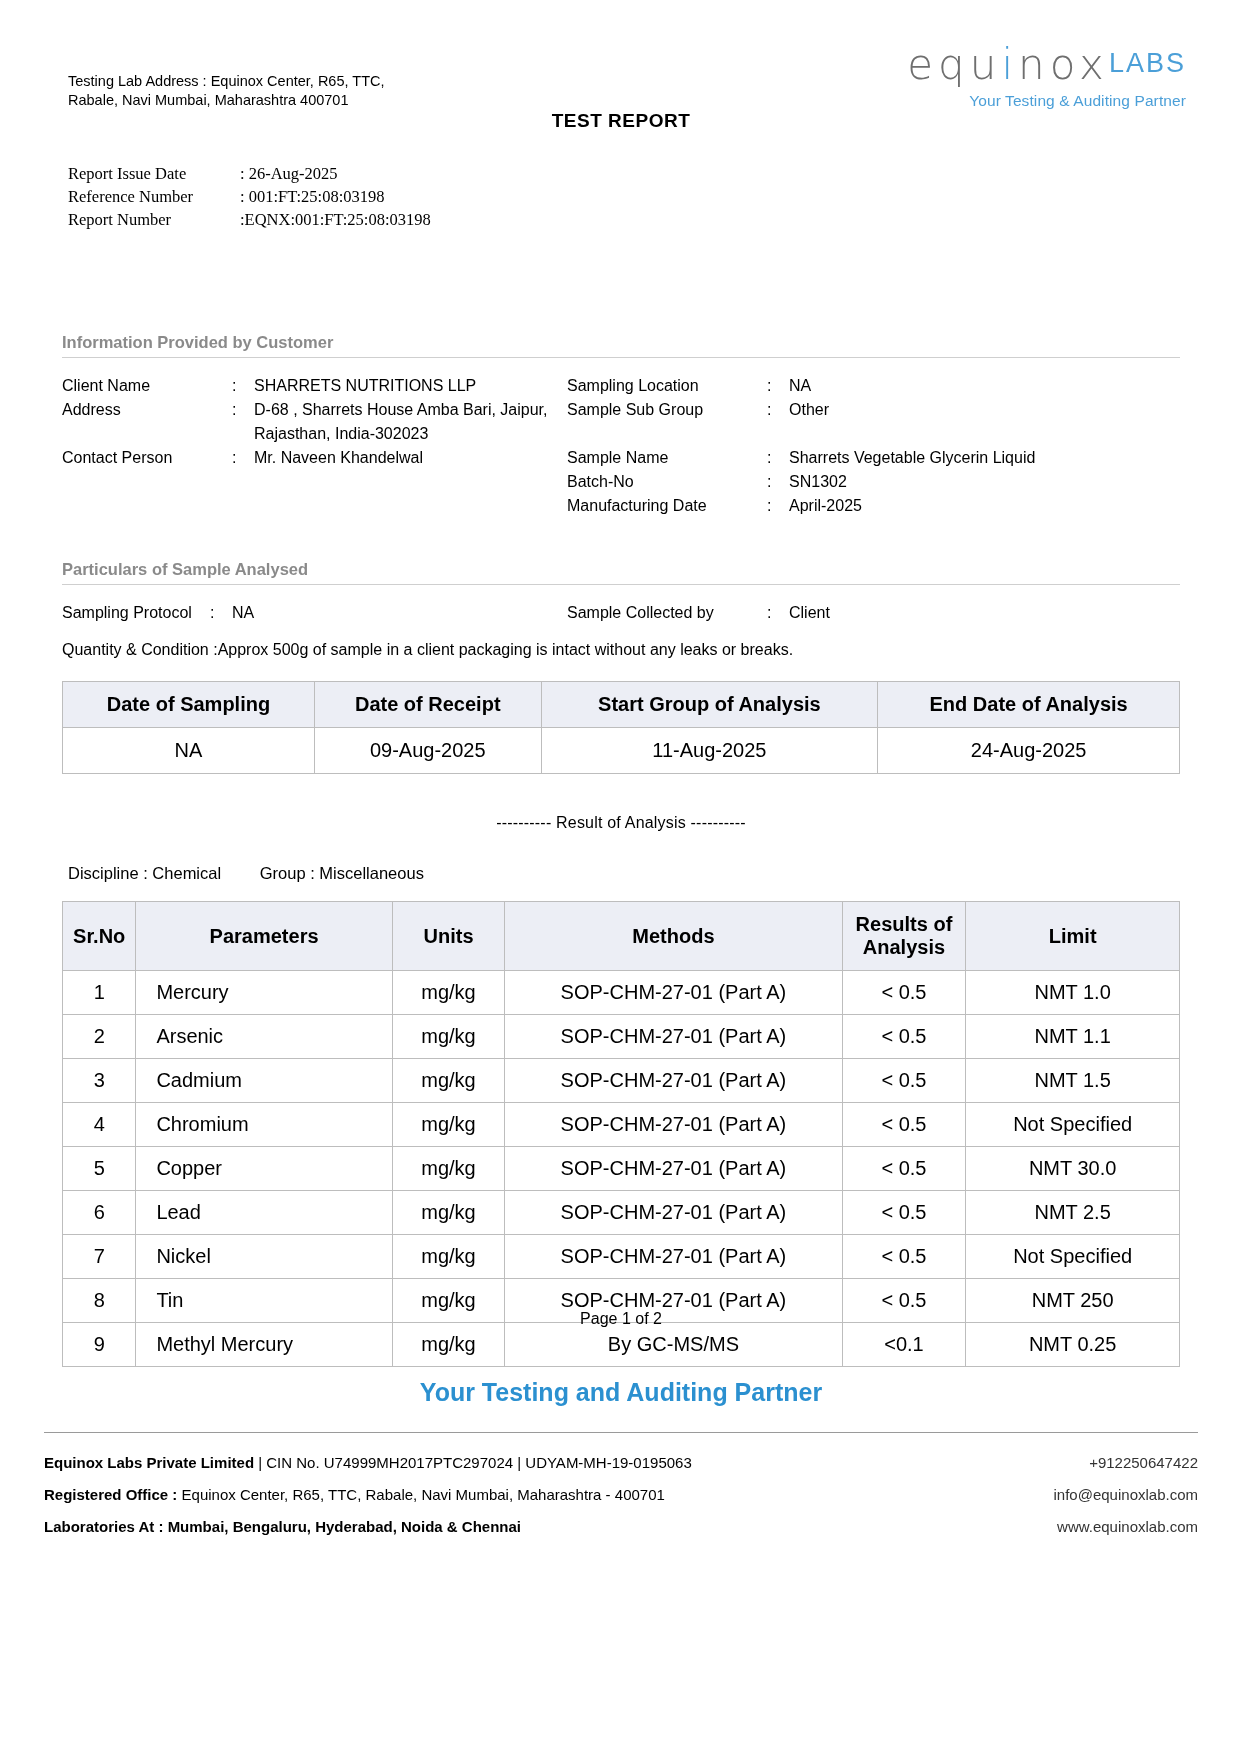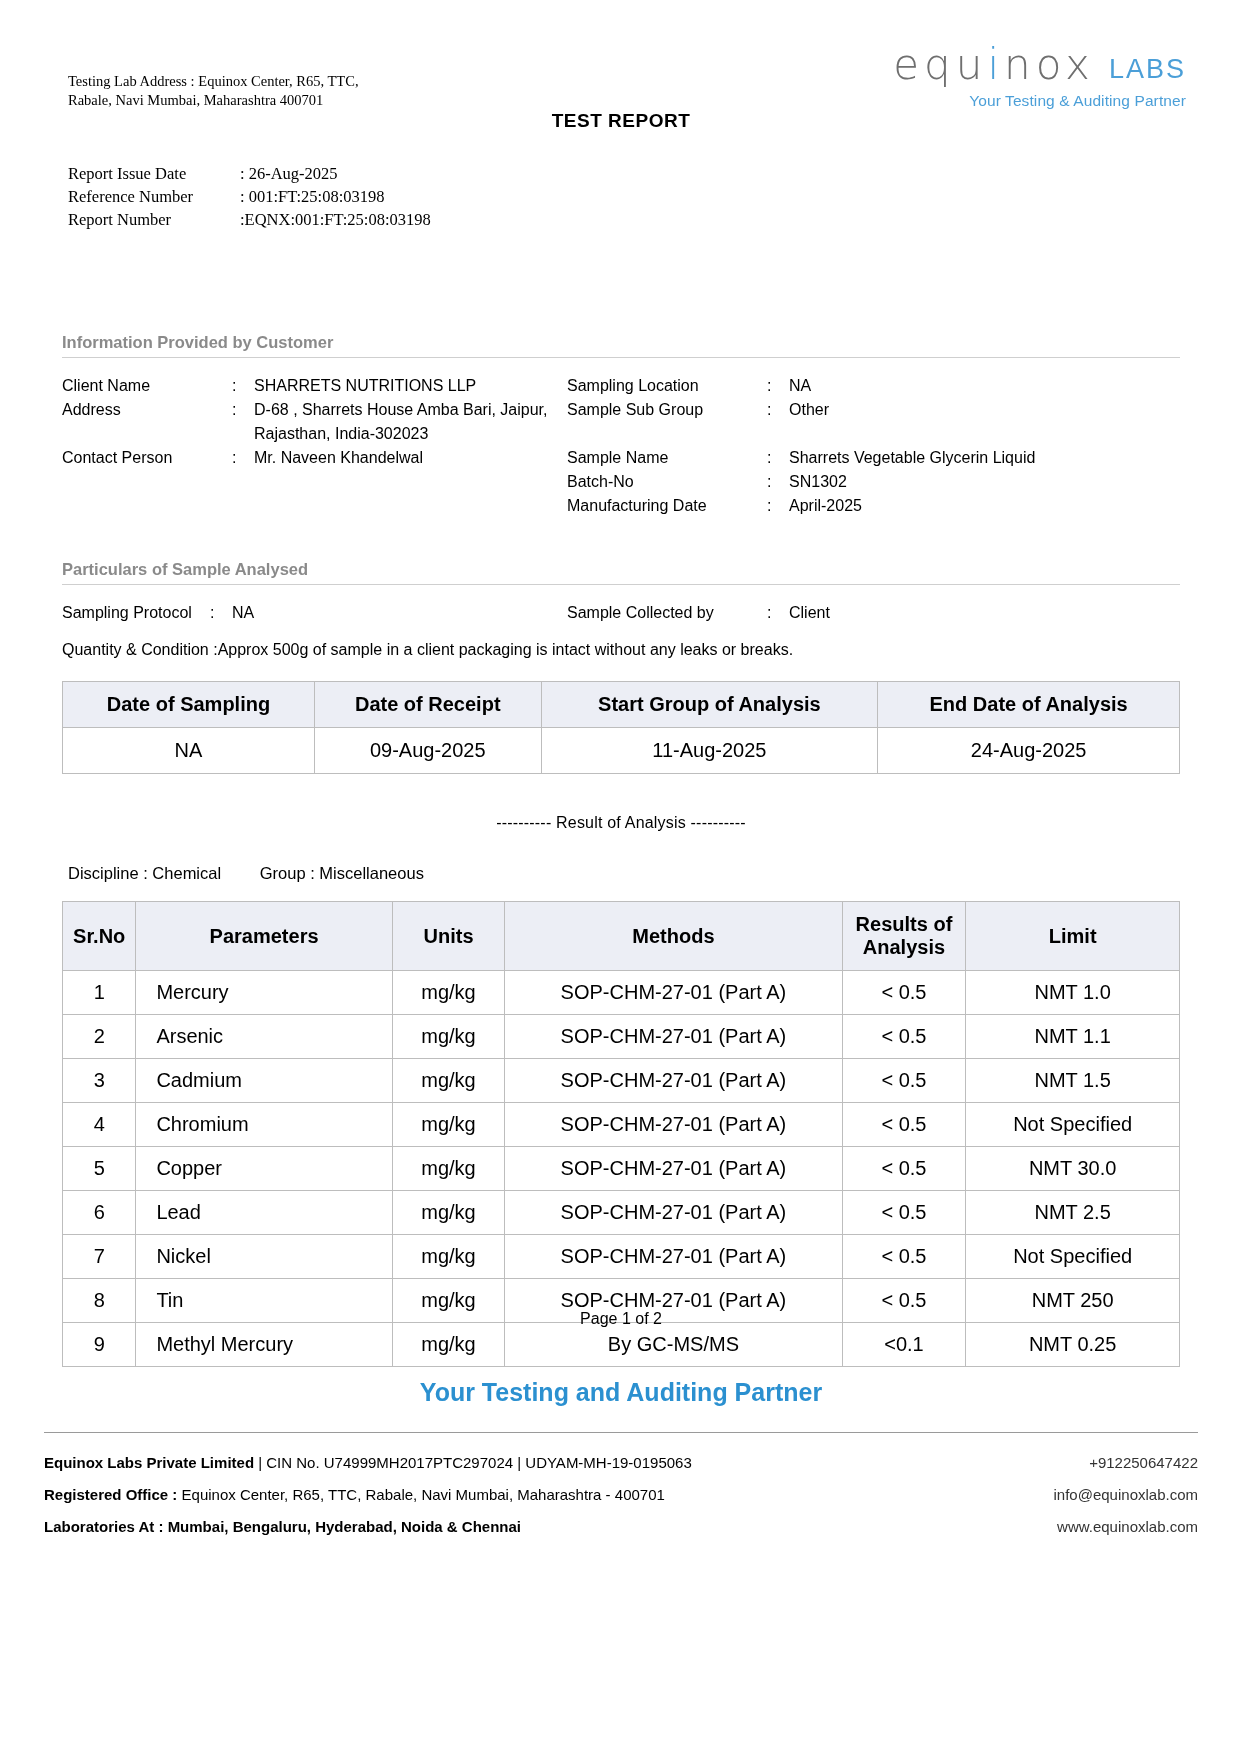--- a/index.html
+++ b/index.html
@@ -24,34 +24,32 @@
     height: 120px;
   }
   .lab-address {
     position: absolute;
     left: 68px;
     top: 72px;
     width: 330px;
     font-size: 14.5px;
     line-height: 19px;
     color: #000;
-    font-family: Liberation Serif, serif;
   }
   .logo-block {
     position: absolute;
     right: 56px;
     top: 44px;
     width: 290px;
     text-align: right;
   }
   .logo-row {
     display: flex;
-    align-items: flex-end;
+    align-items: center;
     justify-content: flex-end;
-    gap: 14px;
   }
   .logo-equinox {
     font-family: "DejaVu Sans", sans-serif;
     font-size: 42px;
     letter-spacing: 5px;
     color: #6f6f6f;
     font-weight: 300;
     line-height: 1;
   }
   .logo-equinox .dot-i {

